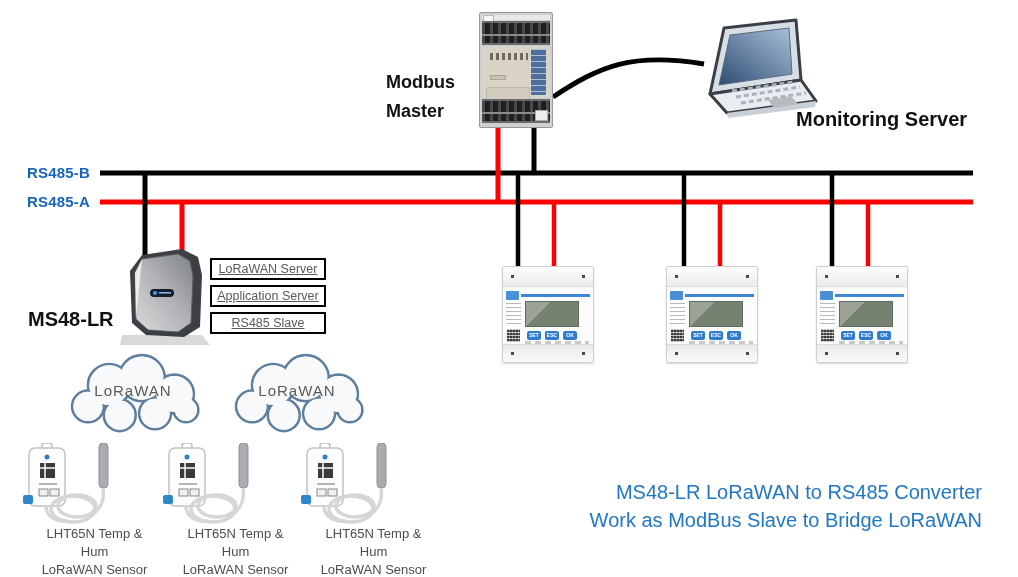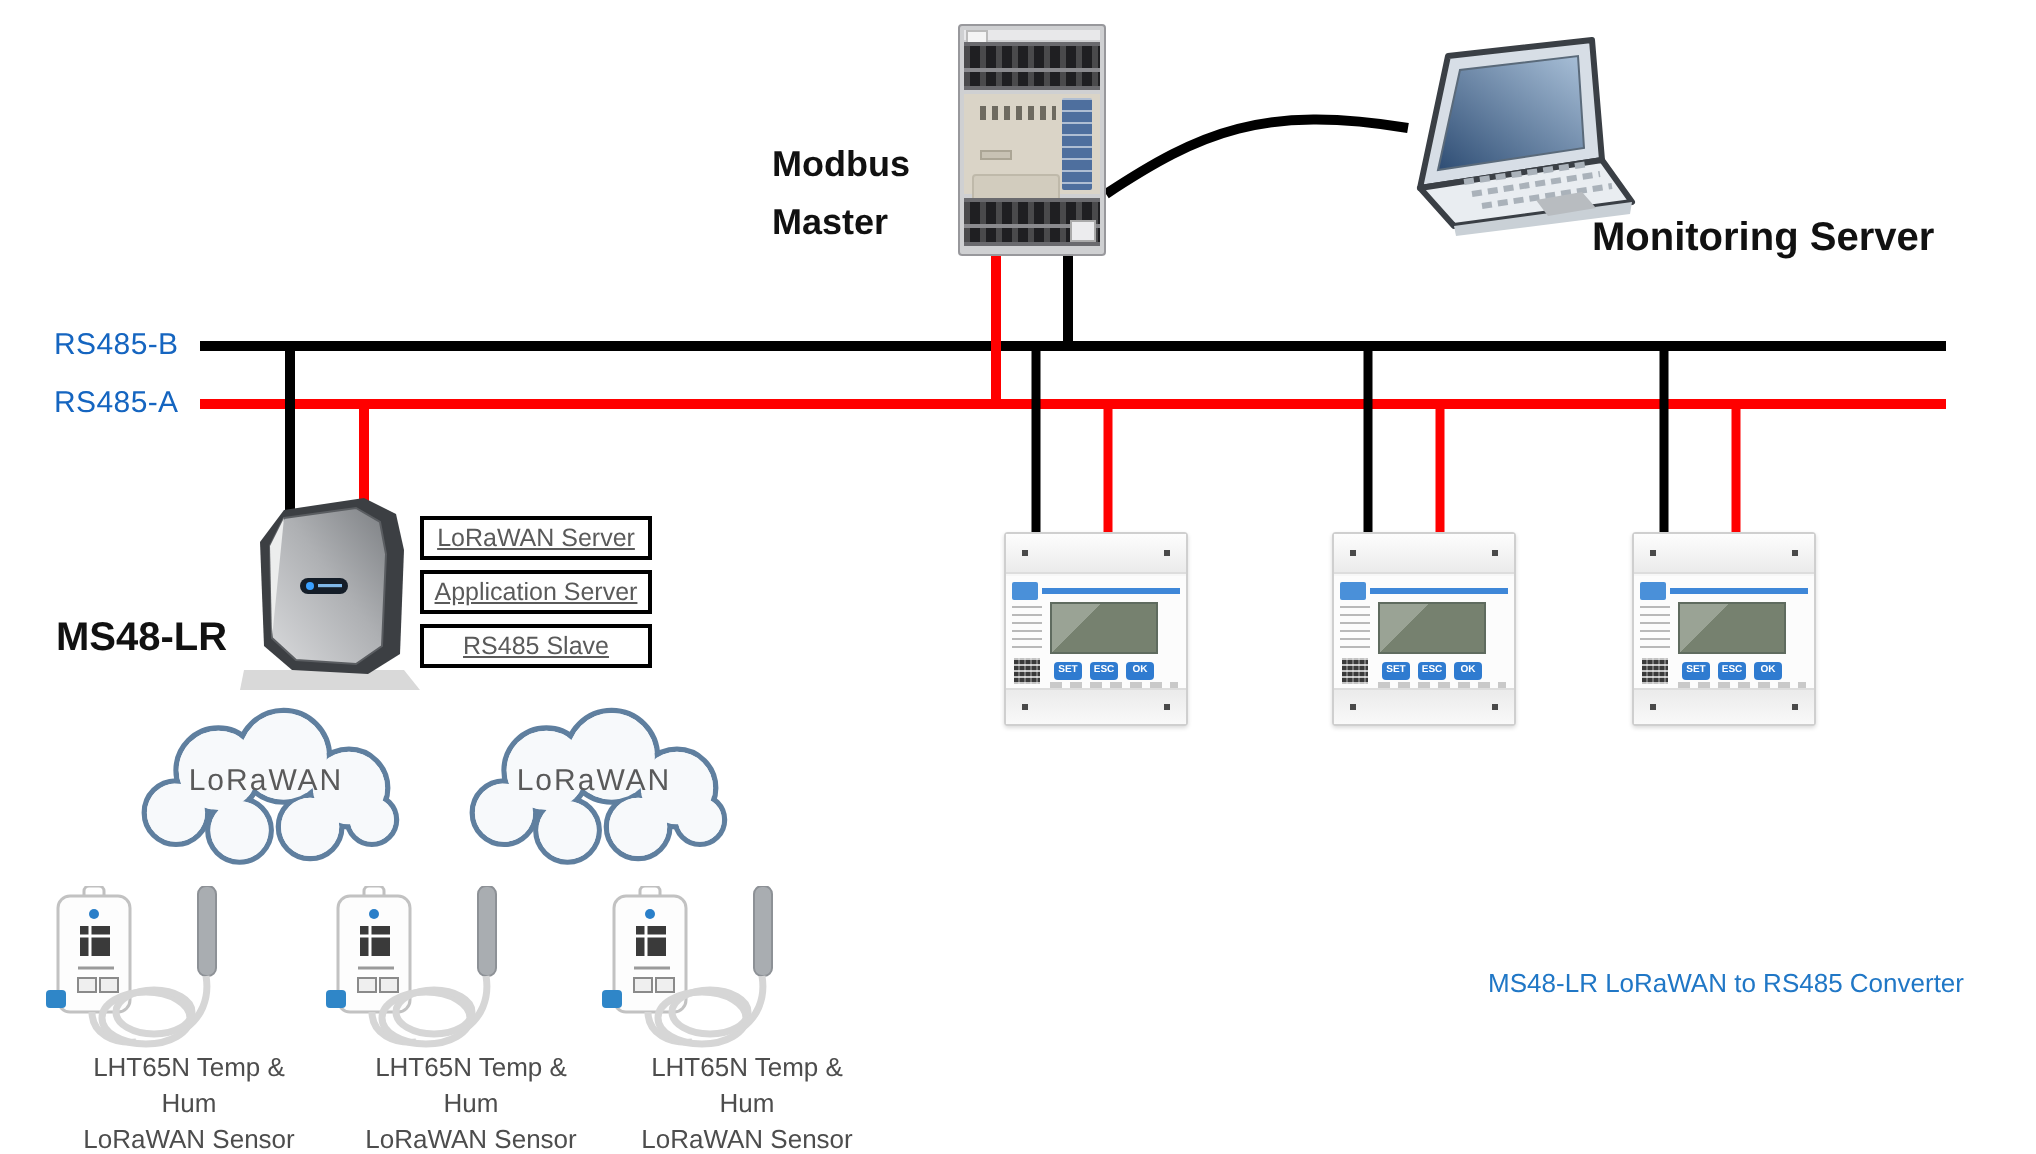--- a/index.html
+++ b/index.html
@@ -6,27 +6,27 @@
   html,body { background:#fff; }
   body { font-family:"Liberation Sans", sans-serif; }
   .canvas {
     position:relative; width:1018px; height:577px; background:#ffffff;
     overflow:hidden;
   }
   .abs { position:absolute; }
   .layer { position:absolute; left:0; top:0; }
 
   
-  .bus-label { font-size:15px; font-weight:400; color:#1565c0; letter-spacing:0.2px; }
+  .bus-label { font-size:15px; font-weight:700; color:#1565c0; letter-spacing:0.2px; }
   .plc-label { font-size:18px; font-weight:bold; color:#111; line-height:29px; }
   .server-label { font-size:20px; font-weight:bold; color:#111; }
   .gw-label { font-size:20px; font-weight:bold; color:#111; }
   .cloud-label { width:150px; text-align:center; font-size:15px; color:#5a5a5a; letter-spacing:1px; }
   .sensor-label { width:148px; text-align:center; font-size:13px; color:#4d4d4d; line-height:18px;padding-left:41px; }
-  .caption { width:520px; text-align:right; font-size:13px; line-height:28px; color:#2077c6; }
+  .caption { width:520px; text-align:right; font-size:20px; line-height:28px; color:#2077c6; }
 
   
   .role-box {
     position:absolute; left:210px; width:116px; height:22px;
     background:#fff; border:2px solid #000;
     display:flex; align-items:center; justify-content:center;
     font-size:12.5px; color:#5a5a5a; text-decoration:underline; white-space:nowrap;
   }
 
   
@@ -350,15 +350,16 @@
       <div class="m-micro"></div>
     </div>
     <div class="m-bot">
       <div class="dot" style="left:8px; top:7px;"></div>
         <div class="dot" style="right:8px; top:7px;"></div>
     </div>
   </div>
 
   <div class="abs caption" style="left:462px; top:478px;">
     <div>MS48-LR LoRaWAN to RS485 Converter</div>
+    <div>Work as ModBus Slave to Bridge LoRaWAN</div>
   </div>
 
 </div>
 
 </body></html>

